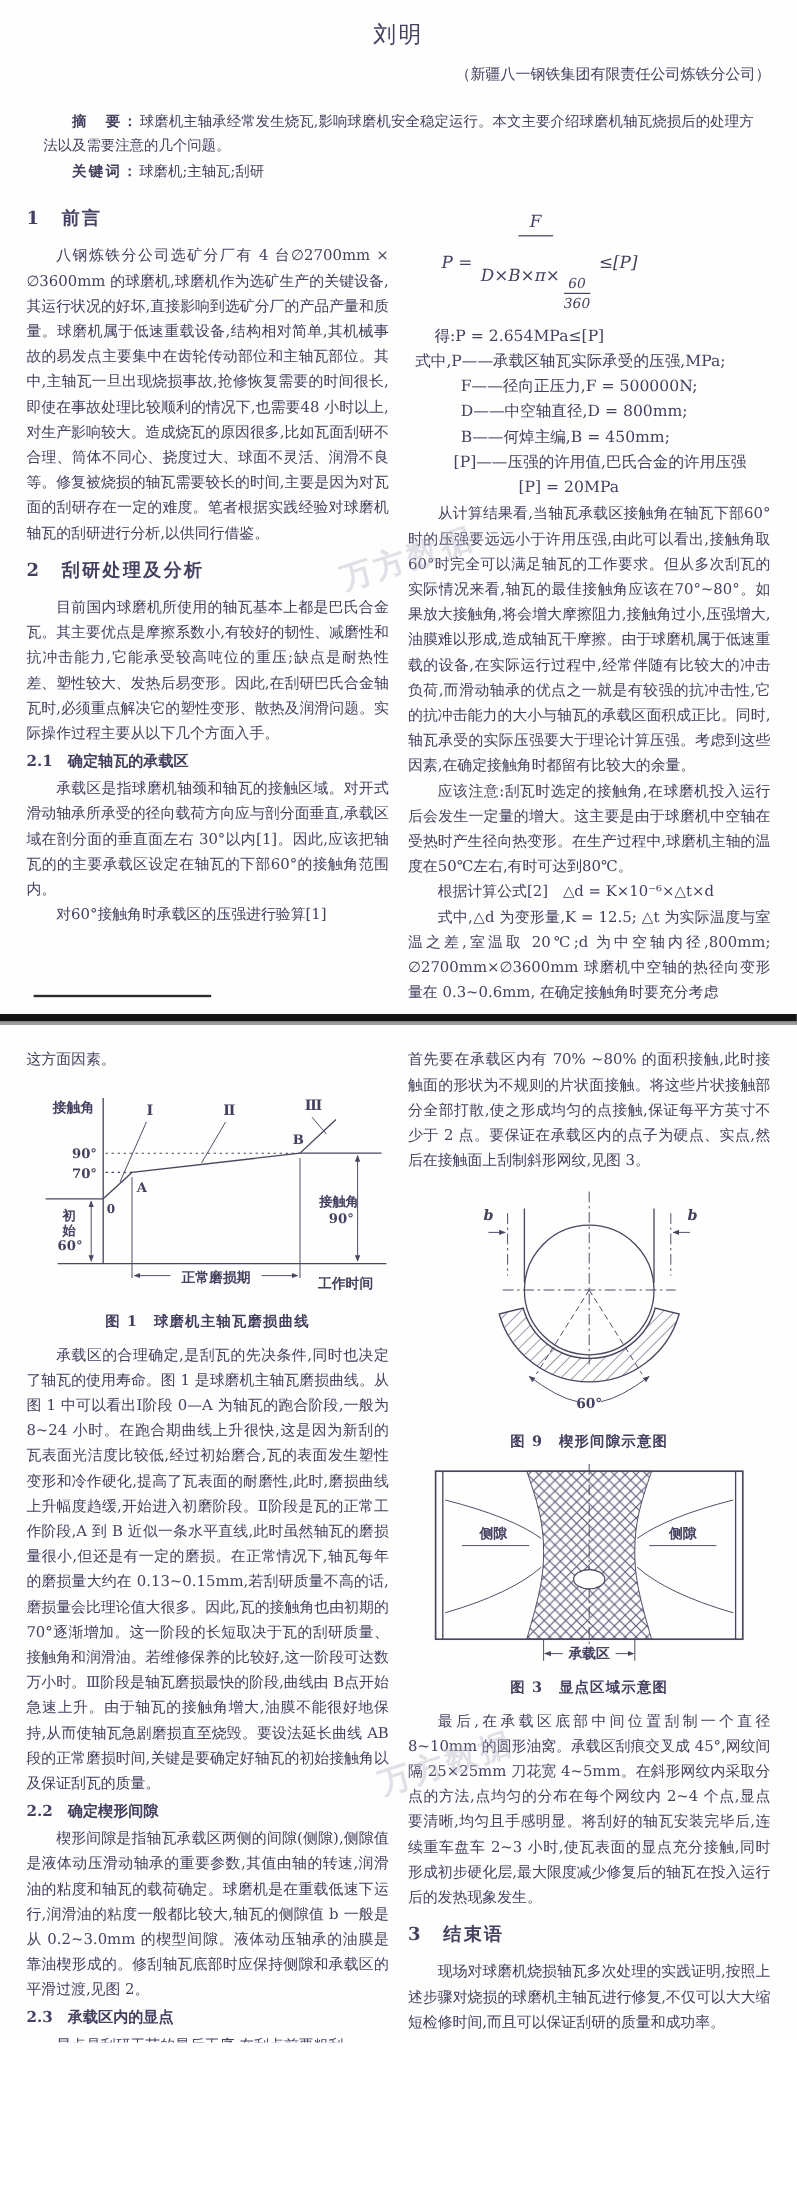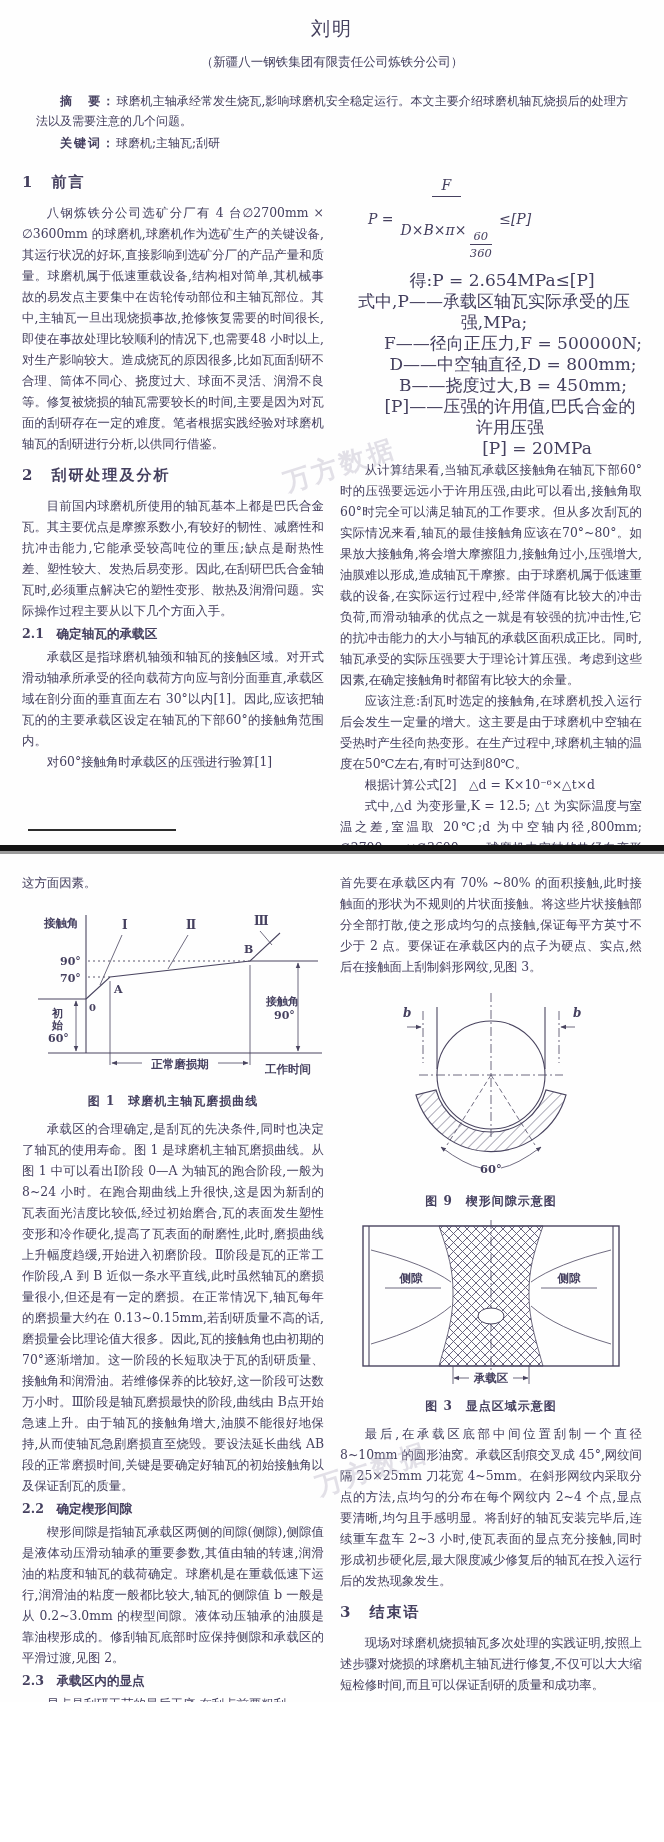--- a/index.html
+++ b/index.html
@@ -8,30 +8,30 @@
     background:#ffffff;
     color:#45405f;
     font-family:"DejaVu Serif", serif;
   }
   .doc{position:relative;width:664px;}
   .page{position:relative;padding:0 22px;box-sizing:border-box;overflow:hidden;background:#fefefe;}
   .page1{height:845px;}
   .page2{height:848px;}
   .page-divider{height:6px;background:#141414;border-bottom:3px solid #9a9a9a;}
   .paper-title{text-align:center;font-size:19px;margin-top:16px;letter-spacing:2px;}
-  .affil{text-align:center;font-size:12.5px;margin-top:12px;}
+  .affil{text-align:right;font-size:12.5px;margin-top:12px;}
   .abstract{margin:20px 14px 0;font-size:12px;line-height:20px;text-align:justify;text-indent:2em;}
   .kw{margin:2px 14px 0;font-size:12px;line-height:20px;text-indent:2em;}
   .lbl{font-weight:bold;letter-spacing:2px;}
   .cols{display:flex;gap:16px;margin-top:8px;}
   .col{flex:1;min-width:0;}
   p.body{margin:0;font-size:12.4px;line-height:21px;text-align:justify;text-indent:2em;}
   .sec-h{font-size:15px;font-weight:bold;margin:12px 0 10px;letter-spacing:2px;}
   .sub-h{font-size:12.6px;font-weight:bold;margin:5px 0 3px;}
-  .def{margin:0;font-size:17px;line-height:21px;text-align:center;text-indent:0;}
+  .def{margin:0;font-size:13px;line-height:21px;text-align:left;text-indent:0;}
   .d0{padding-left:6px;}
   .d1{padding-left:44px;}
   .d2{padding-left:38px;}
   .d3{padding-left:92px;}
   .got{padding-left:22px;}
   .formula{display:flex;align-items:center;gap:7px;font-size:14px;font-style:italic;margin:16px 0 10px 28px;}
   .fr{display:inline-flex;flex-direction:column;align-items:center;vertical-align:middle;}
   .fr .nu{padding:0 10px 3px;border-bottom:1.3px solid #45405f;text-align:center;}
   .fr .de{display:inline-flex;align-items:center;gap:3px;padding-top:3px;}
   .fr.small{font-size:11.5px;margin-top:29px;}
@@ -91,21 +91,21 @@
                 <span class="de">360</span>
               </span>
             </span>
           </span>
           <span>≤[P]</span>
         </div>
         <p class="def got">得:P = 2.654MPa≤[P]</p>
         <p class="def d0">式中,P——承载区轴瓦实际承受的压强,MPa;</p>
         <p class="def d1">F——径向正压力,F = 500000N;</p>
         <p class="def d1">D——中空轴直径,D = 800mm;</p>
-        <p class="def d1">B——挠度过大,B = 450mm;</p>
+        <p class="def d1">B——何焯主编,B = 450mm;</p>
         <p class="def d2">[P]——压强的许用值,巴氏合金的许用压强</p>
         <p class="def d3">[P] = 20MPa</p>
         <p class="body">从计算结果看,当轴瓦承载区接触角在轴瓦下部60°时的压强要远远小于许用压强,由此可以看出,接触角取 60°时完全可以满足轴瓦的工作要求。但从多次刮瓦的实际情况来看,轴瓦的最佳接触角应该在70°~80°。如果放大接触角,将会增大摩擦阻力,接触角过小,压强增大,油膜难以形成,造成轴瓦干摩擦。由于球磨机属于低速重载的设备,在实际运行过程中,经常伴随有比较大的冲击负荷,而滑动轴承的优点之一就是有较强的抗冲击性,它的抗冲击能力的大小与轴瓦的承载区面积成正比。同时,轴瓦承受的实际压强要大于理论计算压强。考虑到这些因素,在确定接触角时都留有比较大的余量。</p>
         <p class="body">应该注意:刮瓦时选定的接触角,在球磨机投入运行后会发生一定量的增大。这主要是由于球磨机中空轴在受热时产生径向热变形。在生产过程中,球磨机主轴的温度在50℃左右,有时可达到80℃。</p>
         <p class="body">根据计算公式[2]　△d = K×10⁻⁶×△t×d</p>
         <p class="body">式中,△d 为变形量,K = 12.5; △t 为实际温度与室温之差,室温取 20℃;d 为中空轴内径,800mm; ∅2700mm×∅3600mm 球磨机中空轴的热径向变形量在 0.3~0.6mm, 在确定接触角时要充分考虑</p>
       </div>
     </div>
 
     <div class="footnote-rule"></div>

